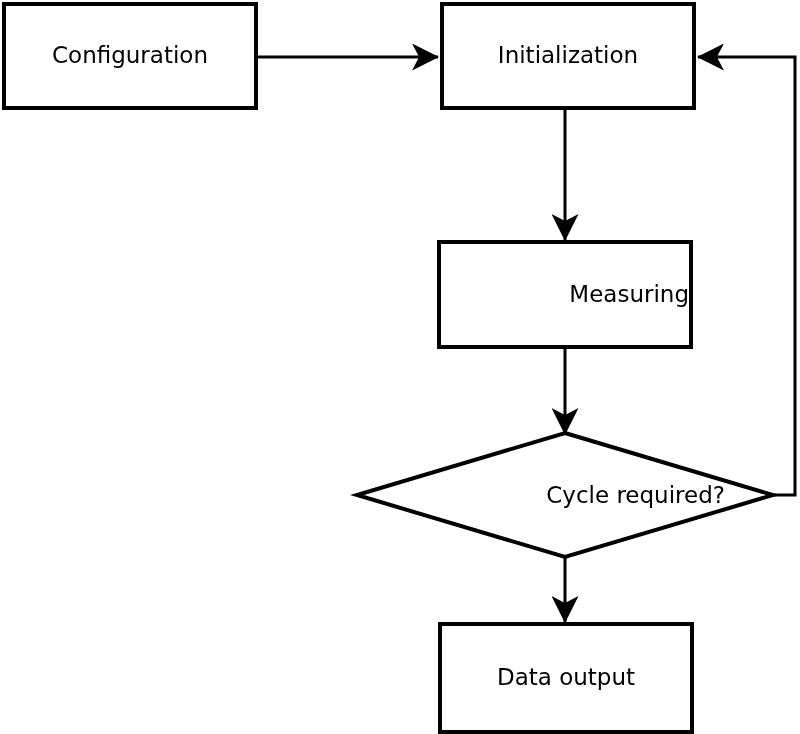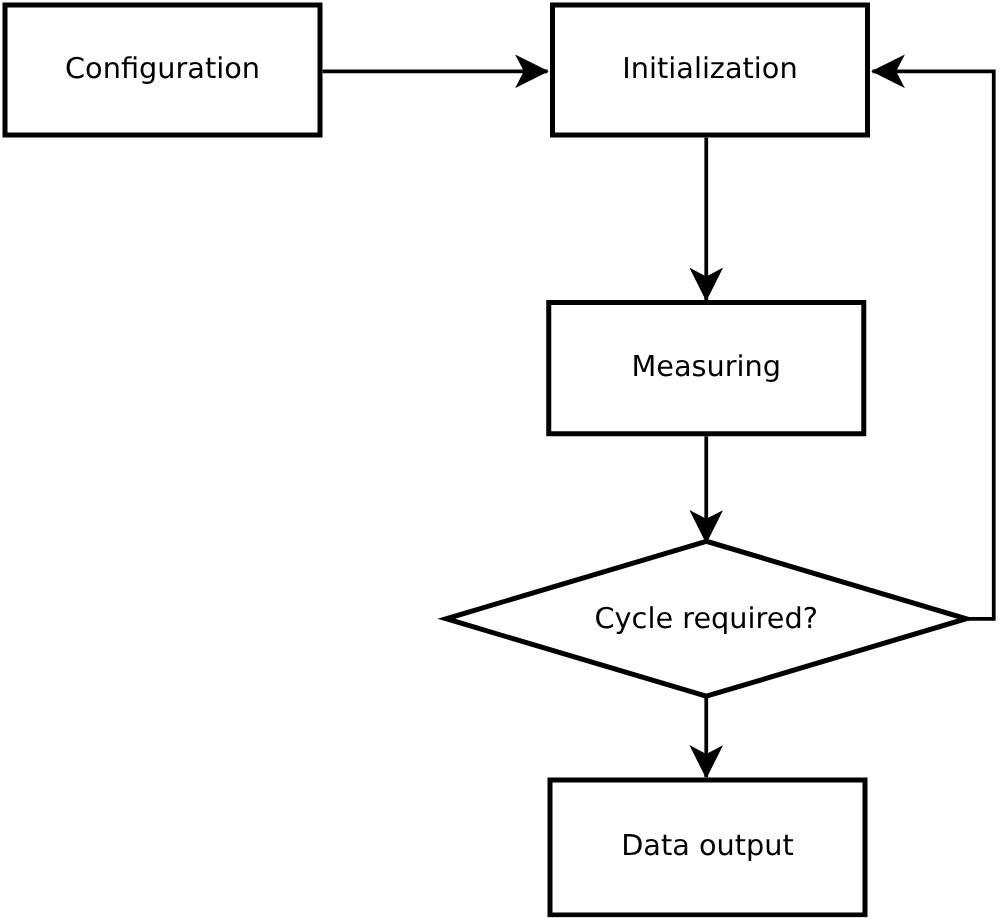--- a/index.html
+++ b/index.html
@@ -30,31 +30,31 @@
     background: #ffffff;
     display: flex;
     align-items: center;
     justify-content: center;
     font-size: 23px;
     line-height: 1.2;
     text-align: center;
   }
   .node-configuration  { left: 2px;   top: 2px;   width: 256px; height: 108px; }
   .node-initialization { left: 440px; top: 2px;   width: 256px; height: 108px; }
-  .node-measuring      { left: 437px; top: 240px; width: 256px; height: 109px; }
+  .node-measuring      { left: 437px; top: 240px; width: 256px; height: 109px; justify-content: flex-end; }
   .node-data-output    { left: 438px; top: 622px; width: 256px; height: 112px; }
   .decision-label {
     position: absolute;
     left: 405px;
     top: 478px;
     width: 320px;
     height: 34px;
     display: flex;
     align-items: center;
-    justify-content: center;
+    justify-content: flex-end;
     font-size: 23px;
     text-align: center;
   }
 </style>
 </head>
 <body>
 
 <div class="canvas">
 
   <svg class="connector-layer" viewBox="0 0 800 734" xmlns="http://www.w3.org/2000/svg">

